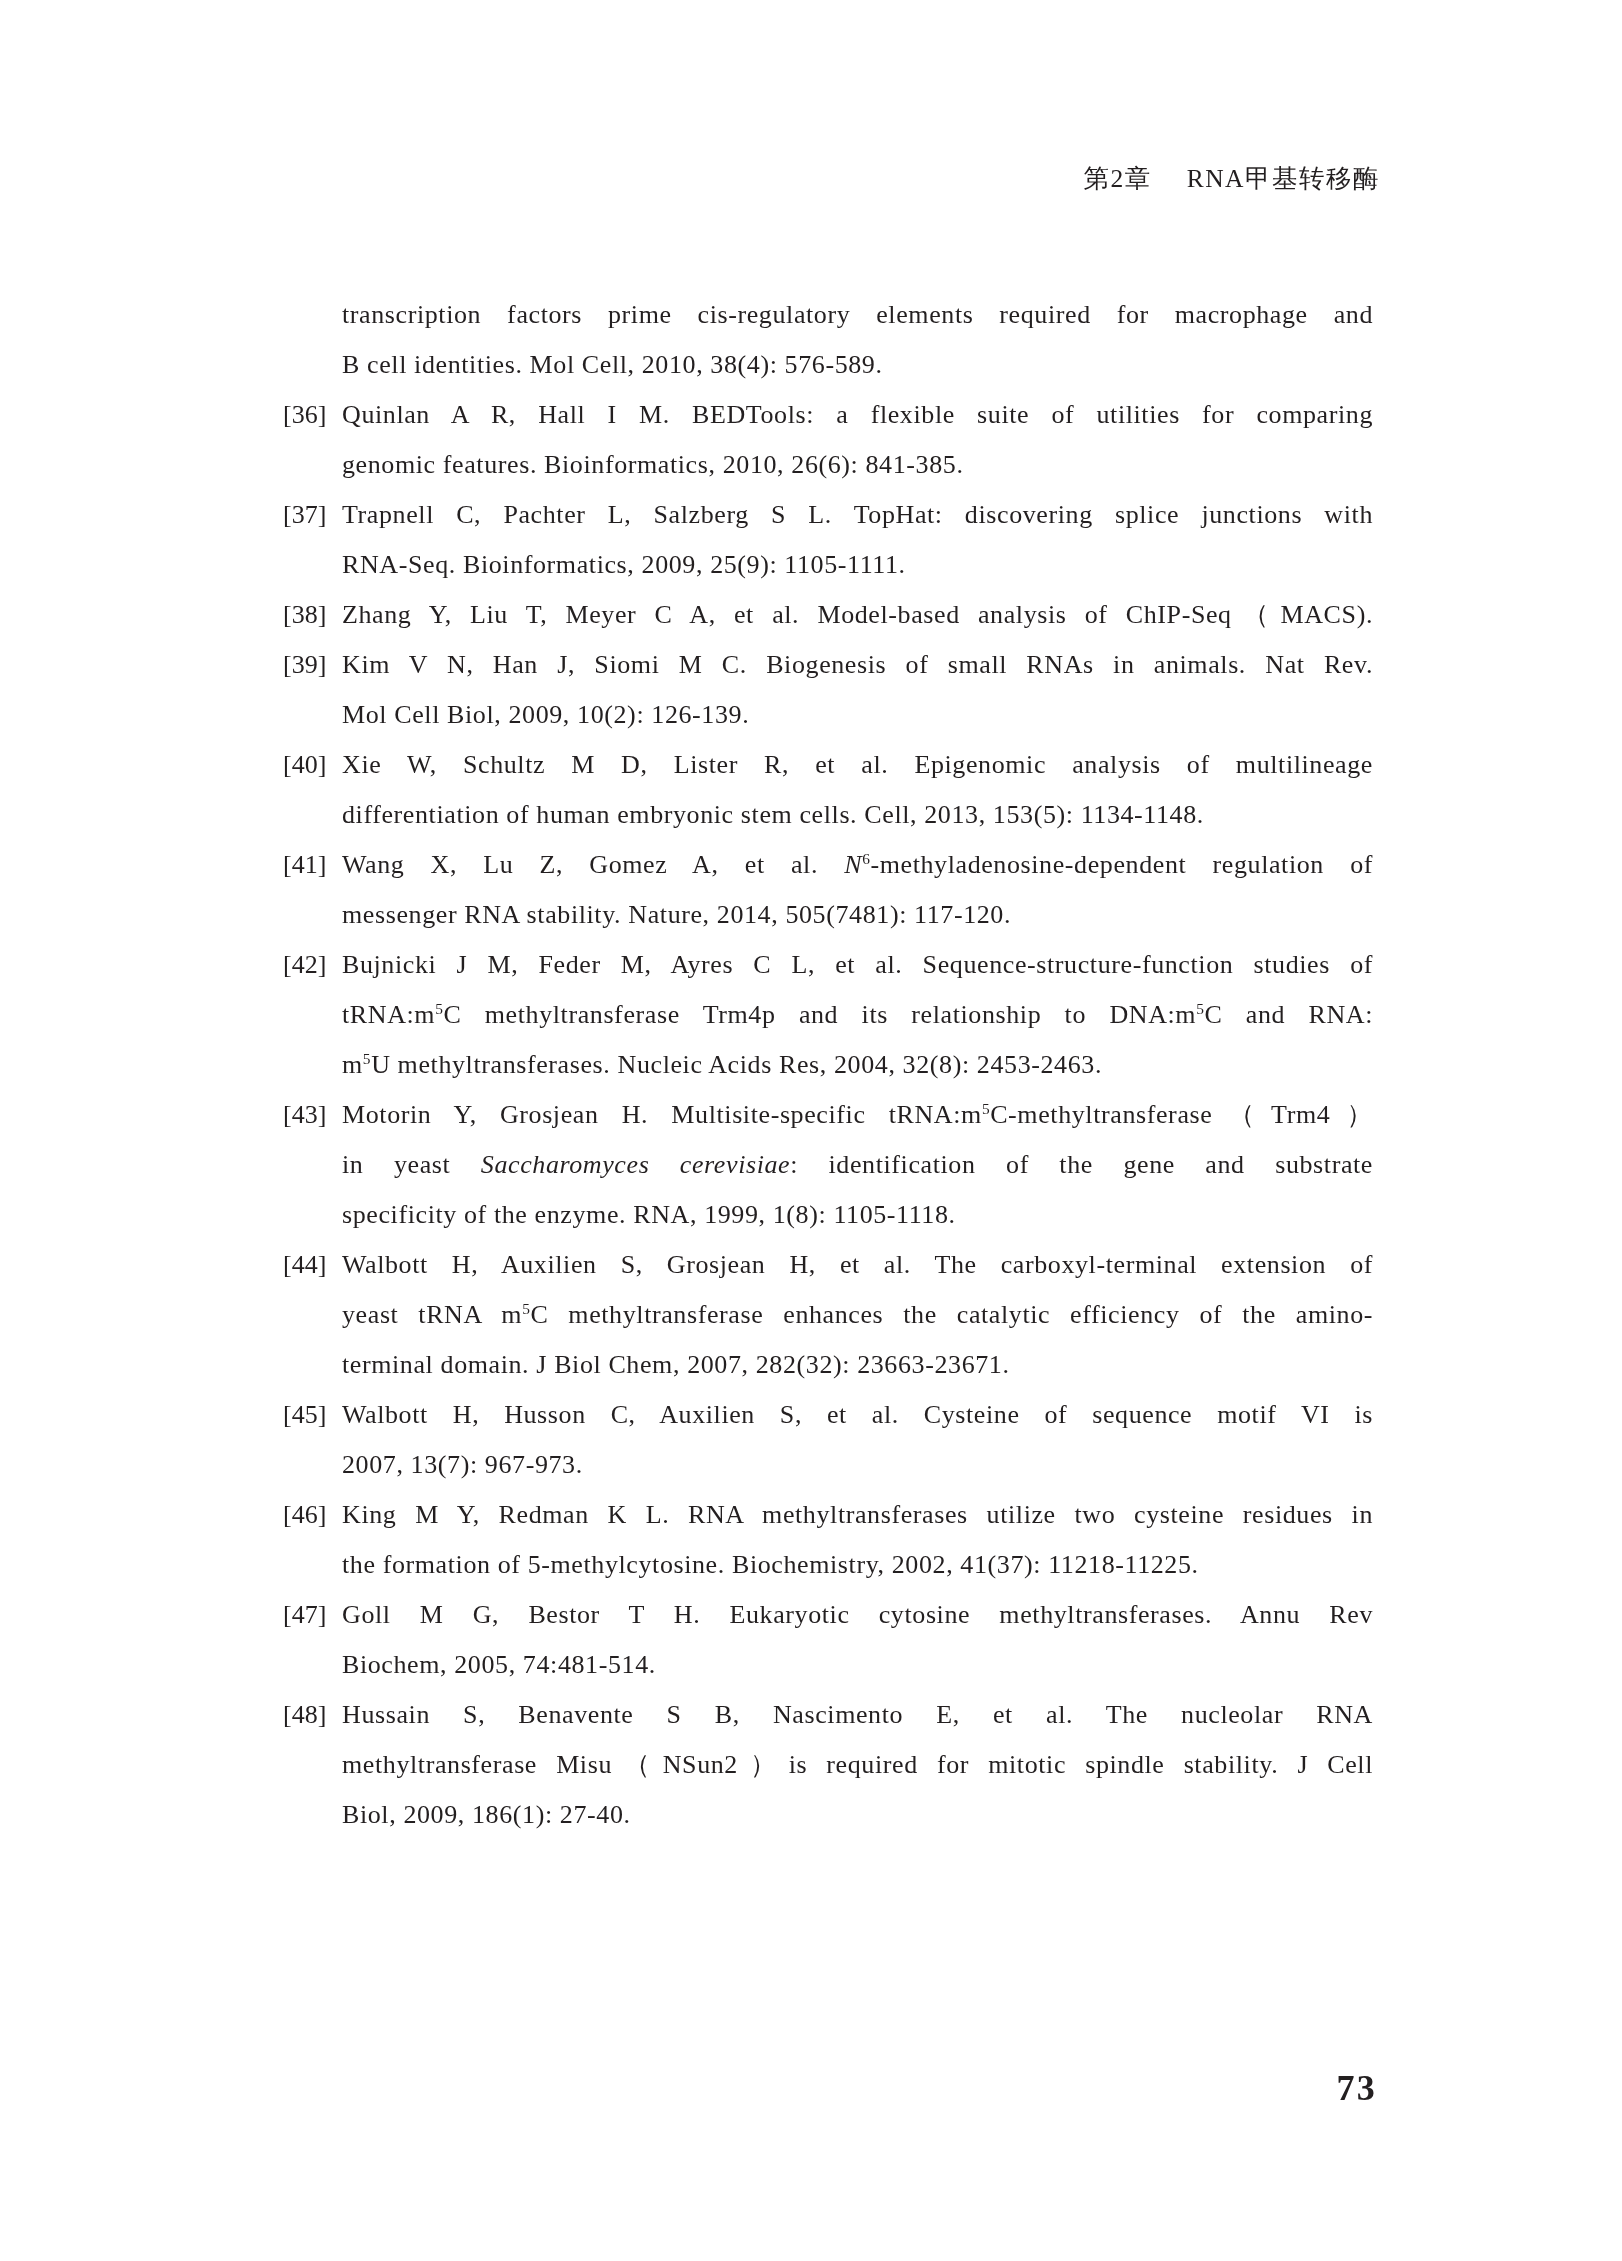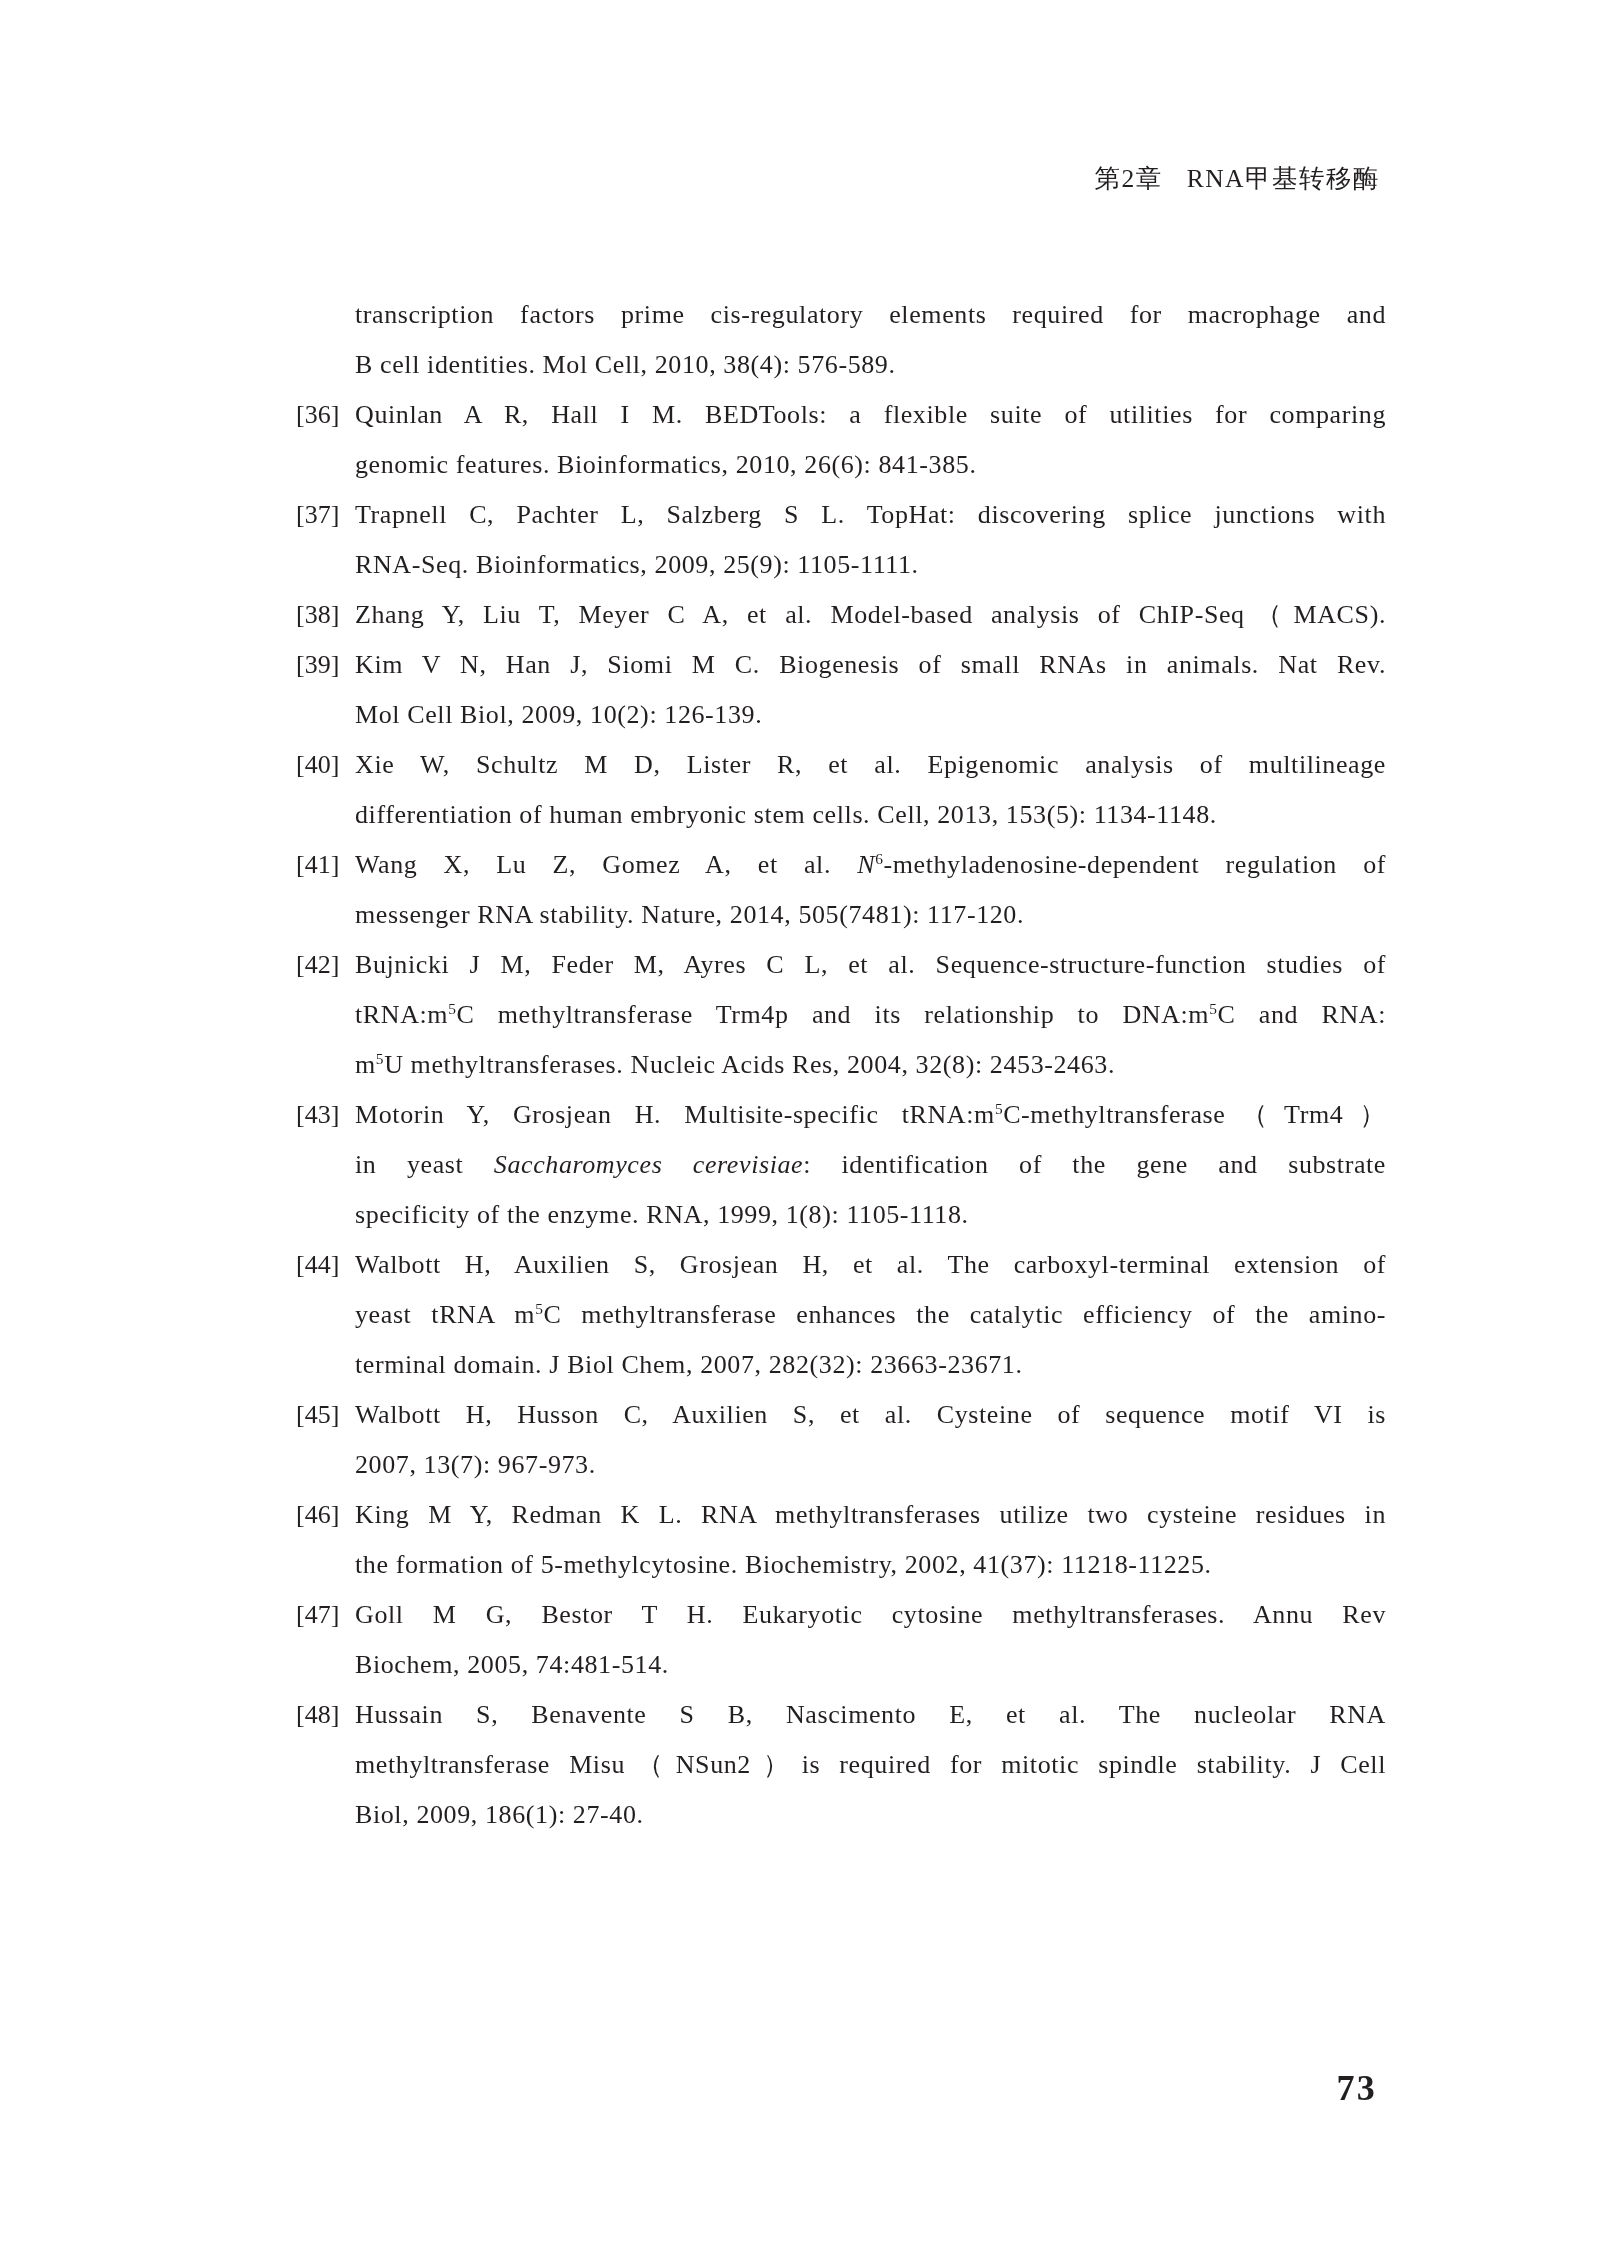--- a/index.html
+++ b/index.html
@@ -1,20 +1,20 @@
 <!DOCTYPE html>
 <html style="font-size:12.4px"><head>
 <meta charset="utf-8">
 <style>
   html, body { margin: 0; padding: 0; background: #ffffff; }
   body { width: 1623px; height: 2261px; position: relative; overflow: hidden;
          font-family: "Liberation Serif", "DejaVu Serif", serif; color: #231f20; }
   .running-head { position: absolute; top: 161px; right: 243px; font-size: 25.5px; letter-spacing: 1.5px; }
-  .running-head .chap { margin-right: 24px; }
-  .refs { position: absolute; left: 296px; top: 290px; width: 1090px; }
+  .running-head .chap { margin-right: 35px; }
+  .refs { position: absolute; left: 283px; top: 290px; width: 1090px; }
   .line { height: 50px; line-height: 50px; font-size: 26px; white-space: nowrap; letter-spacing: 0.6px; }
   .line.just { text-align: justify; text-align-last: justify; }
   .marker { display: inline-block; width: 59px; letter-spacing: 0; }
   .body-text { display: inline-block; width: 1031px; vertical-align: top; }
   .line.just .body-text { text-align: justify; text-align-last: justify; }
   .line.last .body-text { text-align: center; text-align-last: left; }
   sup { font-size: 15.4px; line-height: 0; vertical-align: 9.3px; }
   i { font-style: italic; }
   .page-number { position: absolute; top: 2067px; right: 246px; font-size: 36px; font-weight: bold; letter-spacing: 2.3px; }
 </style>

